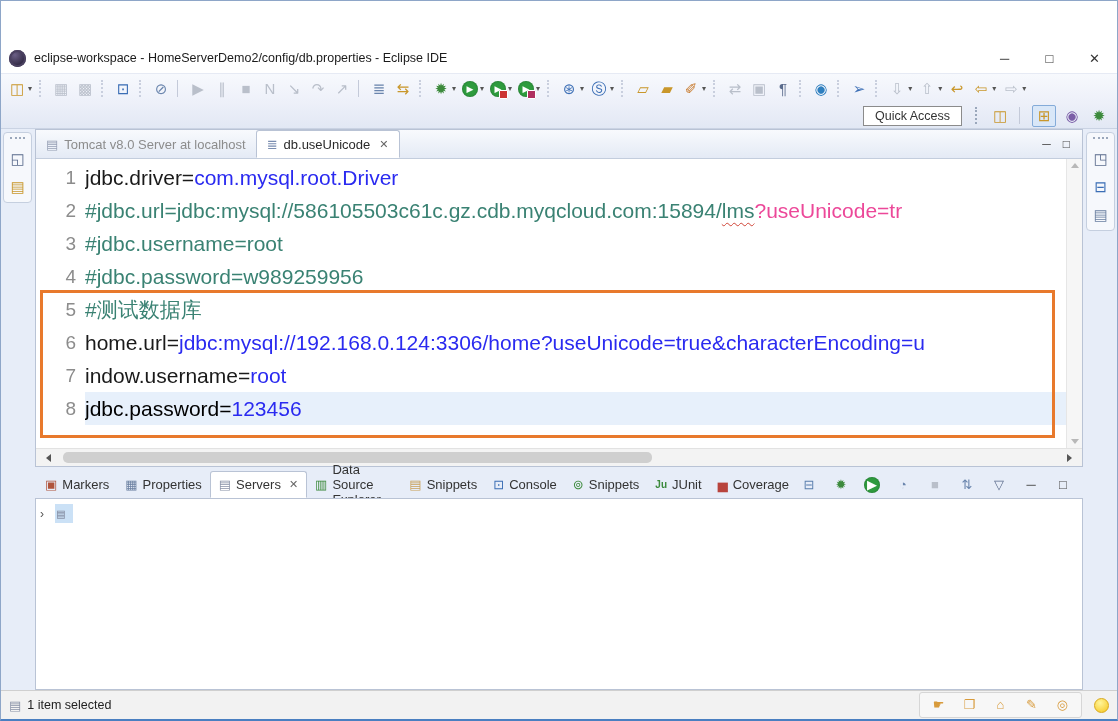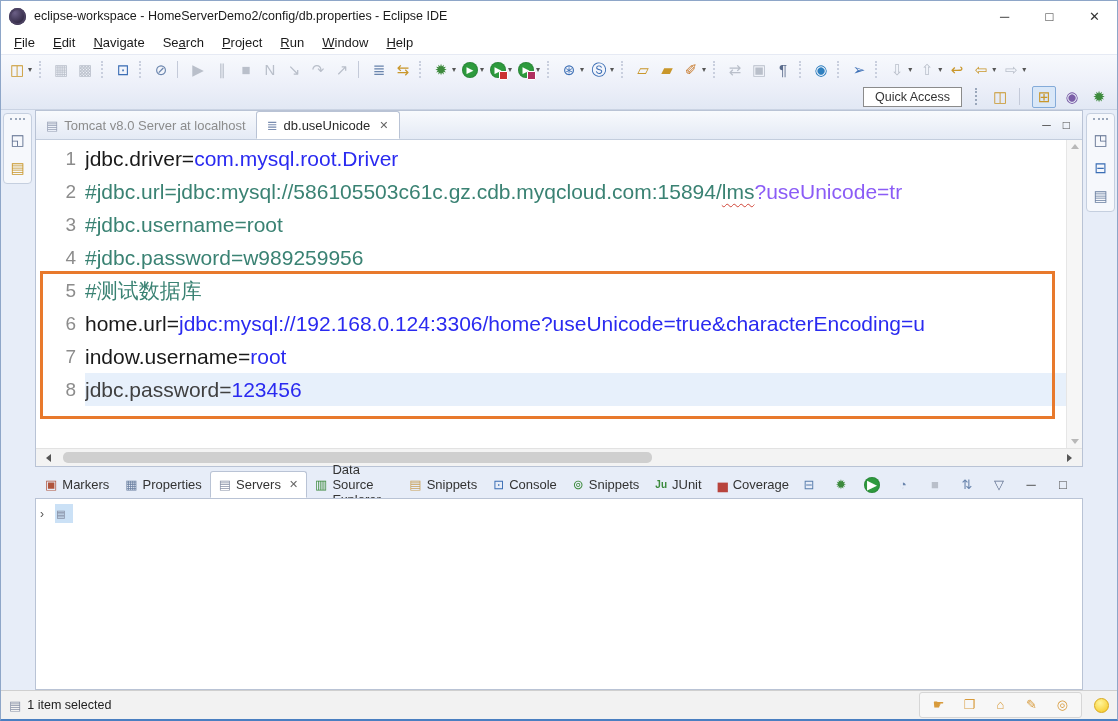--- a/index.html
+++ b/index.html
@@ -1,20 +1,20 @@
 <!DOCTYPE html>
 <html><head>
 <meta charset="utf-8">
 <style>
   html,body{margin:0;padding:0;background:#cfd6e2;font-family:"Liberation Sans",sans-serif;}
   .window{position:relative;width:1118px;height:721px;box-sizing:border-box;background:#fff;
     border:1px solid #8ea6c8;border-bottom:2px solid #4a7fc1;display:flex;flex-direction:column;overflow:hidden;}
 
   
-  .titlebar{height:30px;flex:none;display:flex;align-items:center;gap:8px;padding-left:8px;background:#fff;}
+  .titlebar{height:30px;flex:none;display:flex;align-items:center;gap:8px;padding-left:8px;background:#fff;margin-top:42px;}
   .app-logo{width:17px;height:17px;border-radius:50%;background:radial-gradient(circle at 35% 30%,#6b5f86,#2e2640 70%);
     box-shadow:inset 0 0 0 2px #4a4060;flex:none;}
   .title-text{font-size:12.5px;color:#1a1a1a;}
   .win-controls{margin-left:auto;display:flex;height:100%;}
   .win-btn{width:45px;display:flex;align-items:center;justify-content:center;font-size:13px;color:#333;}
 
   
   .menubar{height:23px;flex:none;display:flex;align-items:center;padding-left:4px;background:#fff;font-size:13px;color:#1a1a1a;}
   .menu-item{padding:2px 9px;cursor:default;}
   .menu-item u{text-decoration:underline;}
@@ -105,30 +105,20 @@
   <div class="titlebar">
     <div class="app-logo"></div>
     <span class="title-text">eclipse-workspace - HomeServerDemo2/config/db.properties - Eclipse IDE</span>
     <div class="win-controls">
       <span class="win-btn">─</span>
       <span class="win-btn">□</span>
       <span class="win-btn">✕</span>
     </div>
   </div>
 
-  <div class="menubar">
-      <div class="menu-item"><u>F</u>ile</div>
-      <div class="menu-item"><u>E</u>dit</div>
-      <div class="menu-item"><u>N</u>avigate</div>
-      <div class="menu-item">Se<u>a</u>rch</div>
-      <div class="menu-item"><u>P</u>roject</div>
-      <div class="menu-item"><u>R</u>un</div>
-      <div class="menu-item"><u>W</u>indow</div>
-      <div class="menu-item"><u>H</u>elp</div>
-    </div>
 
   <div class="toolbar">
       <div class="tbtn">
         <span class="glyph" style="color: rgb(201, 151, 43);">◫</span>
         <span class="dd">▾</span>
       </div>
       <div class="tsep"></div>
       <div class="tbtn">
         <span class="glyph" style="color: rgb(185, 191, 202);">▦</span>
       </div>
@@ -299,27 +289,27 @@
               </div>
             </div>
           <div class="minmax">
             <span>─</span>
             <span>□</span>
           </div>
         </div>
         <div class="editor-body">
           <div class="code-col">
               <div class="code-line"><span class="lnum">1</span><span class="ltext"><span style="color: rgb(26, 26, 26);">jdbc.driver=</span><span style="color: rgb(42, 42, 240);">com.mysql.root.Driver</span></span></div>
-              <div class="code-line"><span class="lnum">2</span><span class="ltext"><span style="color: rgb(58, 130, 115);">#jdbc.url=jdbc:mysql://586105503c61c.gz.cdb.myqcloud.com:15894/</span><span class="squiggle" style="color: rgb(58, 130, 115);">lms</span><span style="color: #8b5cf6;">?useUnicode=tr</span></span></div>
+              <div class="code-line"><span class="lnum">2</span><span class="ltext"><span style="color: rgb(58, 130, 115);">#jdbc.url=jdbc:mysql://586105503c61c.gz.cdb.myqcloud.com:15894/</span><span class="squiggle" style="color: rgb(58, 130, 115);">lms</span><span style="color: #ec4899;">?useUnicode=tr</span></span></div>
               <div class="code-line"><span class="lnum">3</span><span class="ltext"><span style="color: rgb(58, 130, 115);">#jdbc.username=root</span></span></div>
               <div class="code-line"><span class="lnum">4</span><span class="ltext"><span style="color: rgb(58, 130, 115);">#jdbc.password=w989259956</span></span></div>
               <div class="code-line"><span class="lnum">5</span><span class="ltext"><span style="color: rgb(58, 130, 115);">#测试数据库</span></span></div>
               <div class="code-line"><span class="lnum">6</span><span class="ltext"><span style="color: rgb(26, 26, 26);">home.url=</span><span style="color: rgb(42, 42, 240);">jdbc:mysql://192.168.0.124:3306/home?useUnicode=true&amp;characterEncoding=u</span></span></div>
               <div class="code-line"><span class="lnum">7</span><span class="ltext"><span style="color: rgb(26, 26, 26);">indow.username=</span><span style="color: rgb(42, 42, 240);">root</span></span></div>
-              <div class="code-line hl"><span class="lnum">8</span><span class="ltext"><span style="color: #404040;">jdbc.password=</span><span style="color: rgb(42, 42, 240);">123456</span></span></div>
+              <div class="code-line hl"><span class="lnum">8</span><span class="ltext"><span style="color: #000000;">jdbc.password=</span><span style="color: rgb(42, 42, 240);">123456</span></span></div>
             </div>
           <div class="vscroll">
             <div class="tri up"></div>
             <div class="tri down"></div>
           </div>
           <div class="annotation-box" style="border-color: rgb(232, 121, 44);"></div>
         </div>
         <div class="hscroll">
           <div class="tri left"></div>
           <div class="hthumb"></div>

